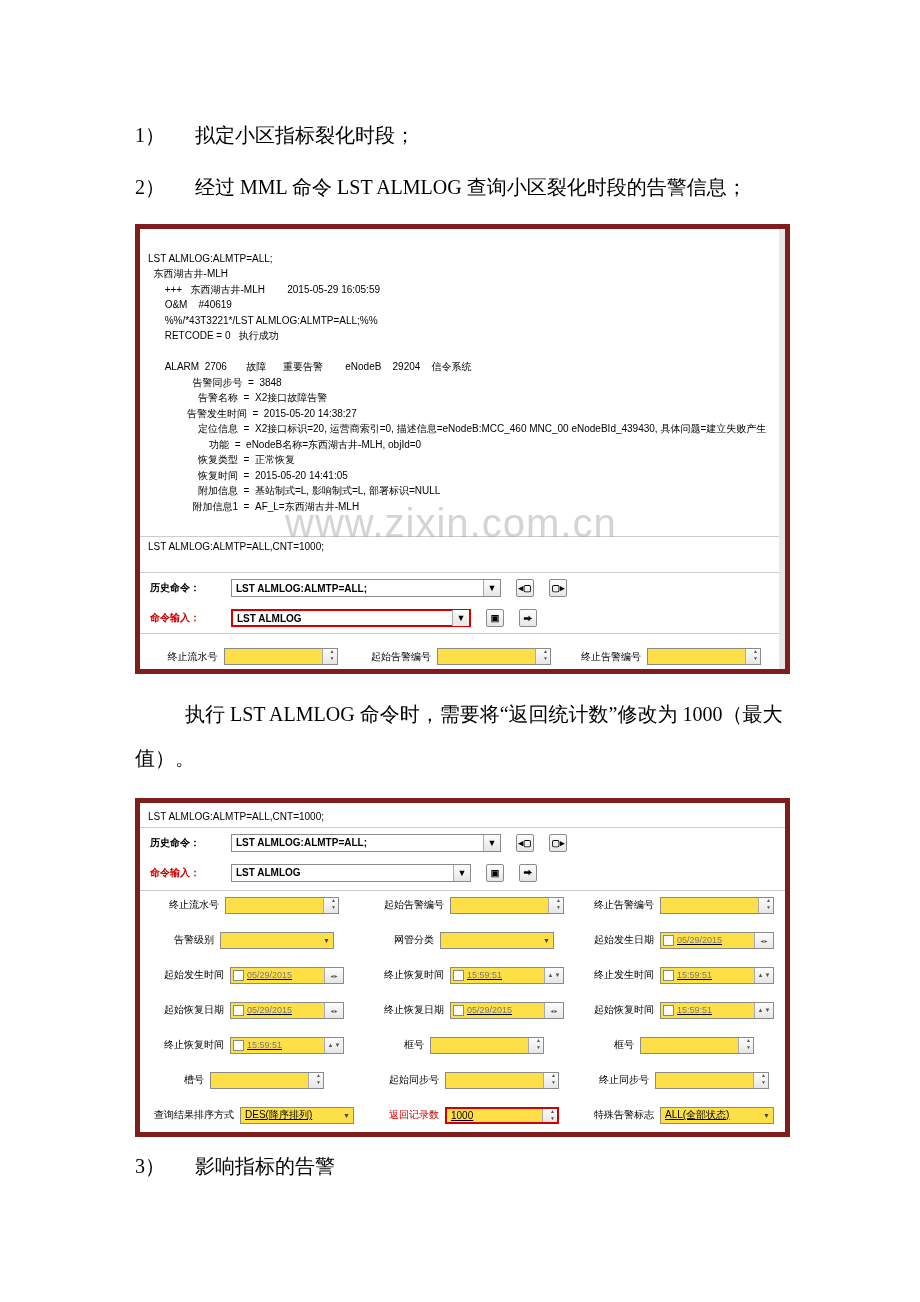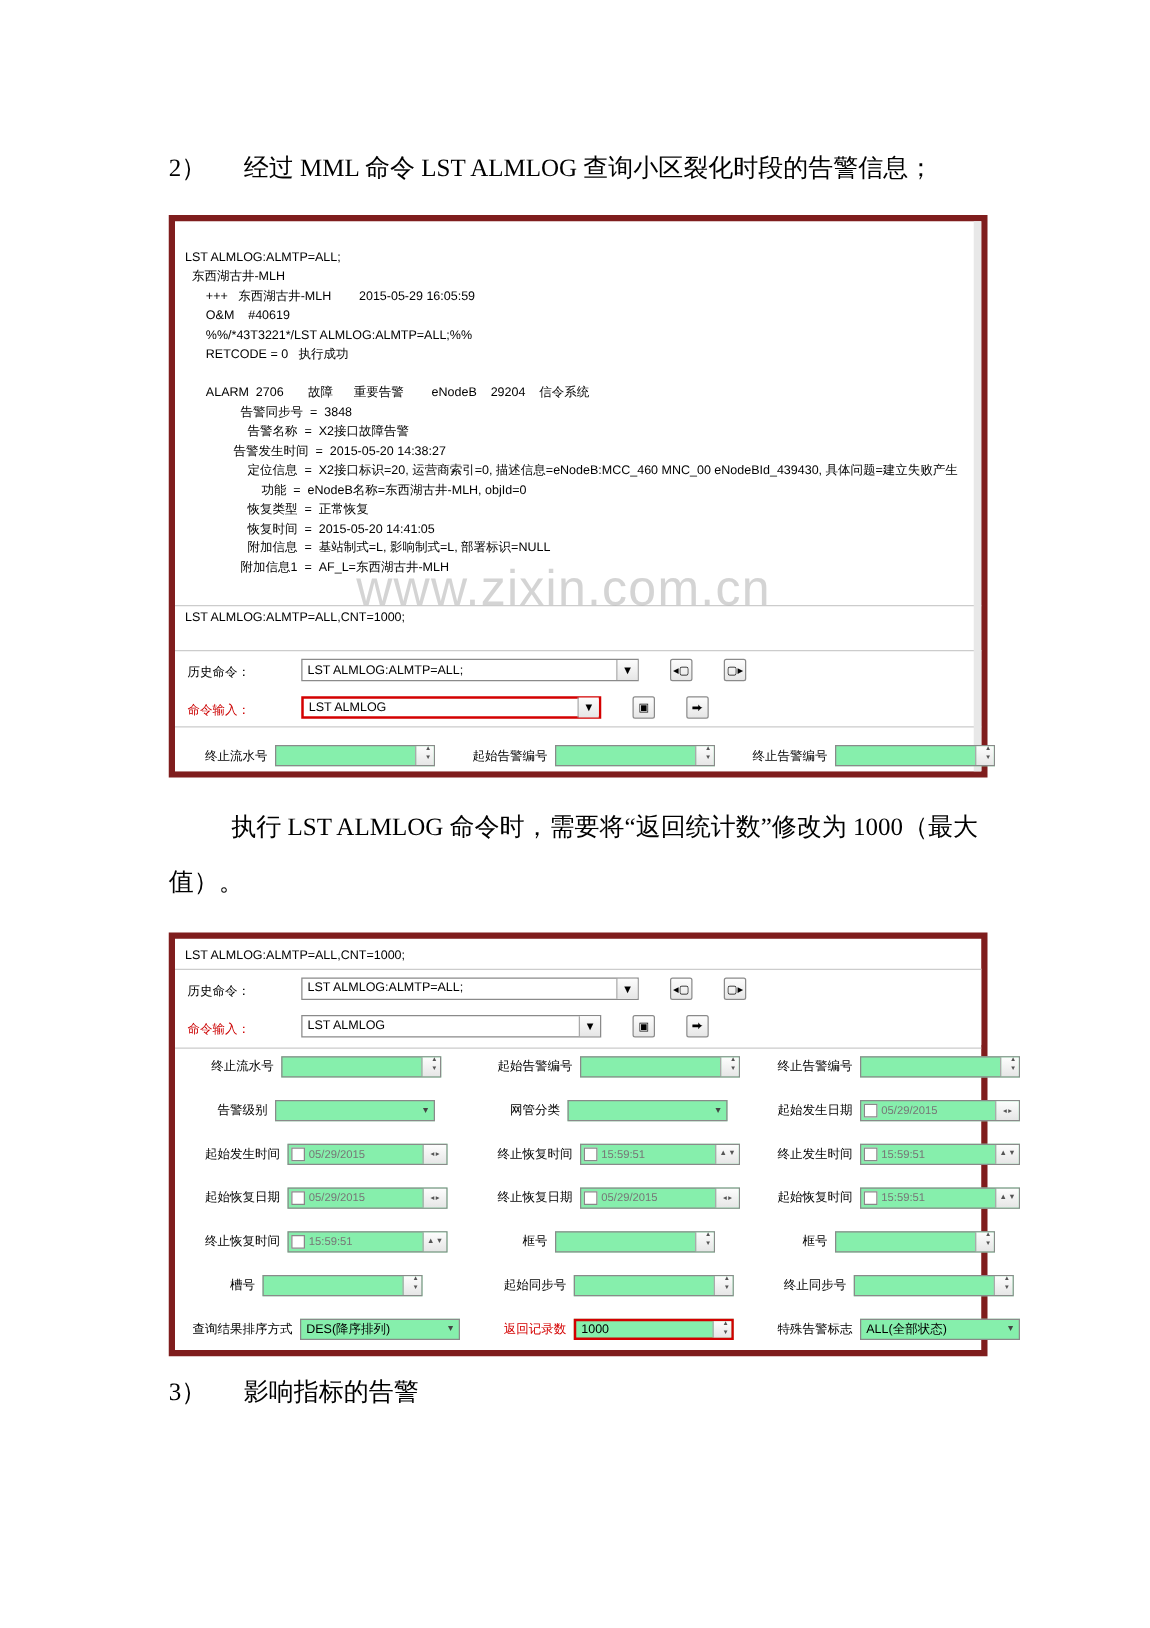--- a/index.html
+++ b/index.html
@@ -36,23 +36,24 @@
     white-space: pre;
     font-size: 10px;
   }
   .cmdline {
     border-top: 1px solid #ccc;
     font-size: 10px;
     background: #fff;
   }
   .cmdrow {
     display: flex;
-    align-items: flex-end;
+    align-items: center;
     padding: 6px 10px;
-    gap: 21px;
+    gap: 11px;
+    font-weight: bold;
   }
   .cmdlabel { width: 70px; }
   .redlabel { color: #cc0000; width: 70px; }
   .combo {
     display: flex;
     align-items: center;
     border: 1px solid #8a8a8a;
     height: 18px;
     background: #fff;
     box-sizing: border-box;
@@ -102,27 +103,28 @@
     display: flex;
     align-items: center;
     justify-content: center;
     gap: 6px;
   }
   .field .flabel {
     text-align: right;
     white-space: nowrap;
   }
   .field .fctrl {
-    width: 128px;
+    width: 114px;
     height: 17px;
     border: 1px solid #8a8a8a;
     box-sizing: border-box;
-    background: #86efac;
-    display: flex;
-    align-items: center;
+    background: #fde047;
+    display: flex;
+    align-items: center;
+    text-decoration: underline;
   }
   .spin {
     position: relative;
   }
   .spin::after {
     content: "";
     position: absolute;
     right: 0; top: 0; bottom: 0;
     width: 14px;
     border-left: 1px solid #aaa;
@@ -200,20 +202,23 @@
     letter-spacing: 1px;
     white-space: nowrap;
   }
 </style>
 </head>
 <body>
 
 <div class="page">
 
 
+  <div class="step">
+    <span class="step-num">1）</span><span>拟定小区指标裂化时段；</span>
+  </div>
 
   <div class="step">
     <span class="step-num">2）</span><span>经过 MML 命令 LST ALMLOG 查询小区裂化时段的告警信息；</span>
   </div>
 
   <div class="screenshot" style="position:relative;">
     <div class="scroll-side"></div>
     <div class="console">
 <span>LST ALMLOG:ALMTP=ALL;</span>
 <span>  东西湖古井-MLH</span>

